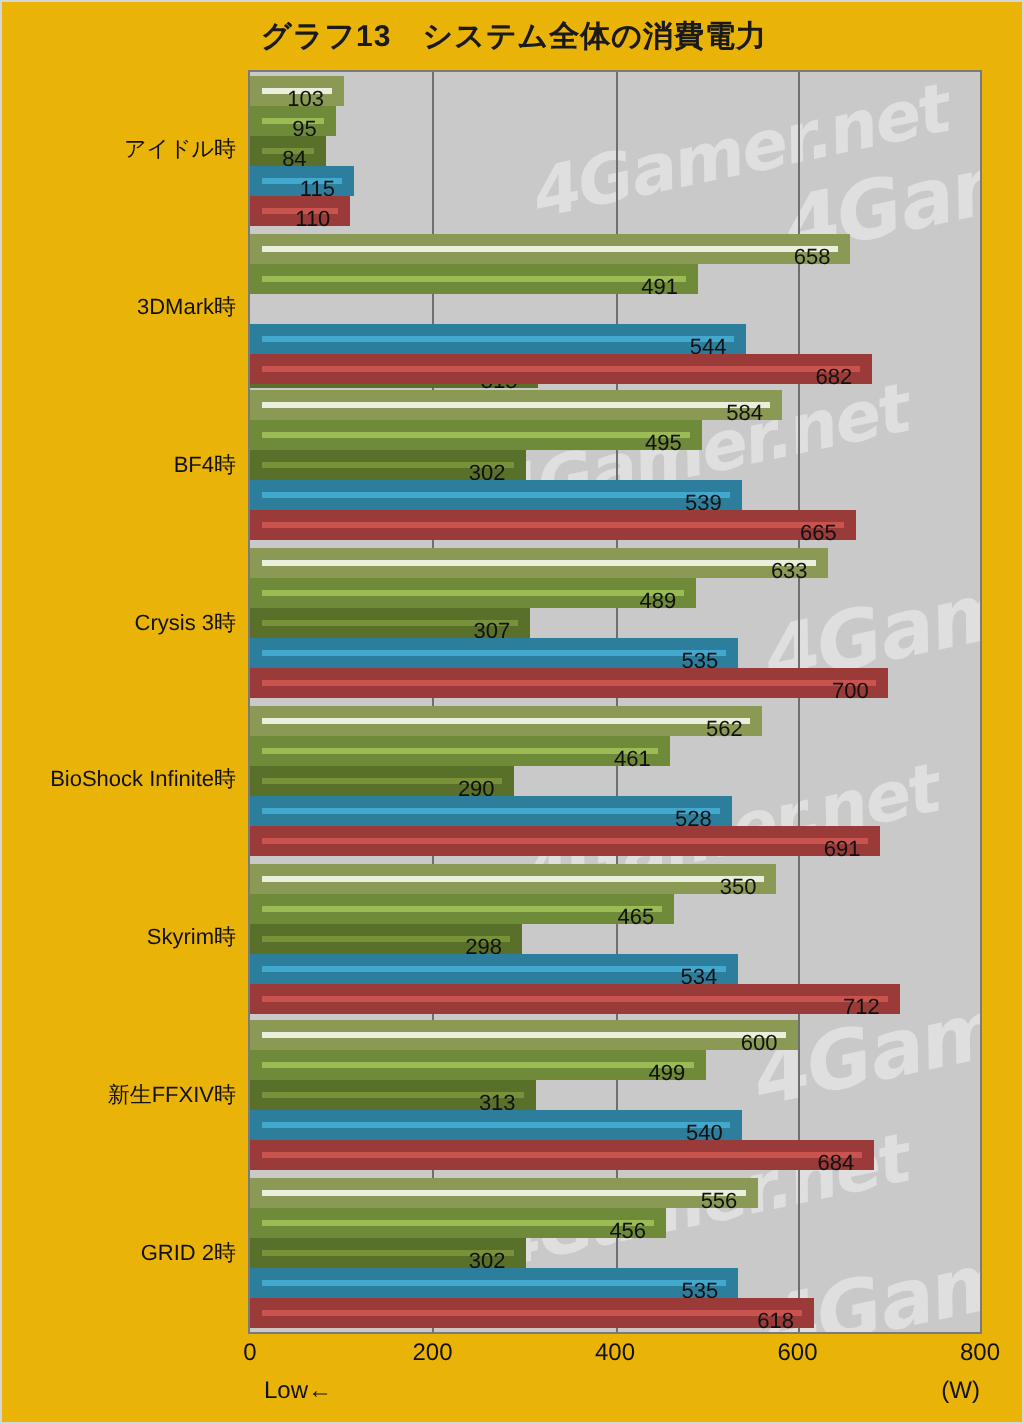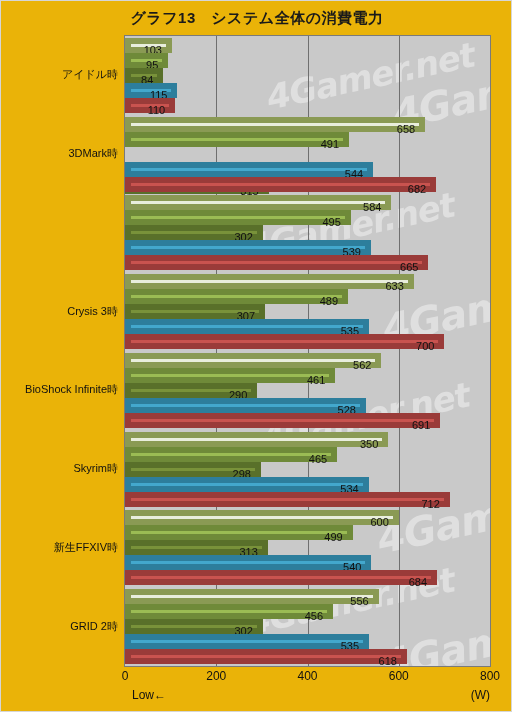--- a/index.html
+++ b/index.html
@@ -314,20 +314,21 @@
             <span class="bar-value">618</span>
           </div>
         </div>
       </div>
 
   </div>
 
   <div id="cat-labels">
       <div class="cat-label" style="top: 32.375px;">アイドル時</div>
       <div class="cat-label" style="top: 111.125px;">3DMark時</div>
+      <div class="cat-label" style="top: 189.875px;">BF4時</div>
       <div class="cat-label" style="top: 268.625px;">Crysis 3時</div>
       <div class="cat-label" style="top: 347.375px;">BioShock Infinite時</div>
       <div class="cat-label" style="top: 426.125px;">Skyrim時</div>
       <div class="cat-label" style="top: 504.875px;">新生FFXIV時</div>
       <div class="cat-label" style="top: 583.625px;">GRID 2時</div>
     </div>
 
   <div id="x-axis">
     <div id="tick-labels">
         <div class="tick-label" style="left: 124px;">0</div>

